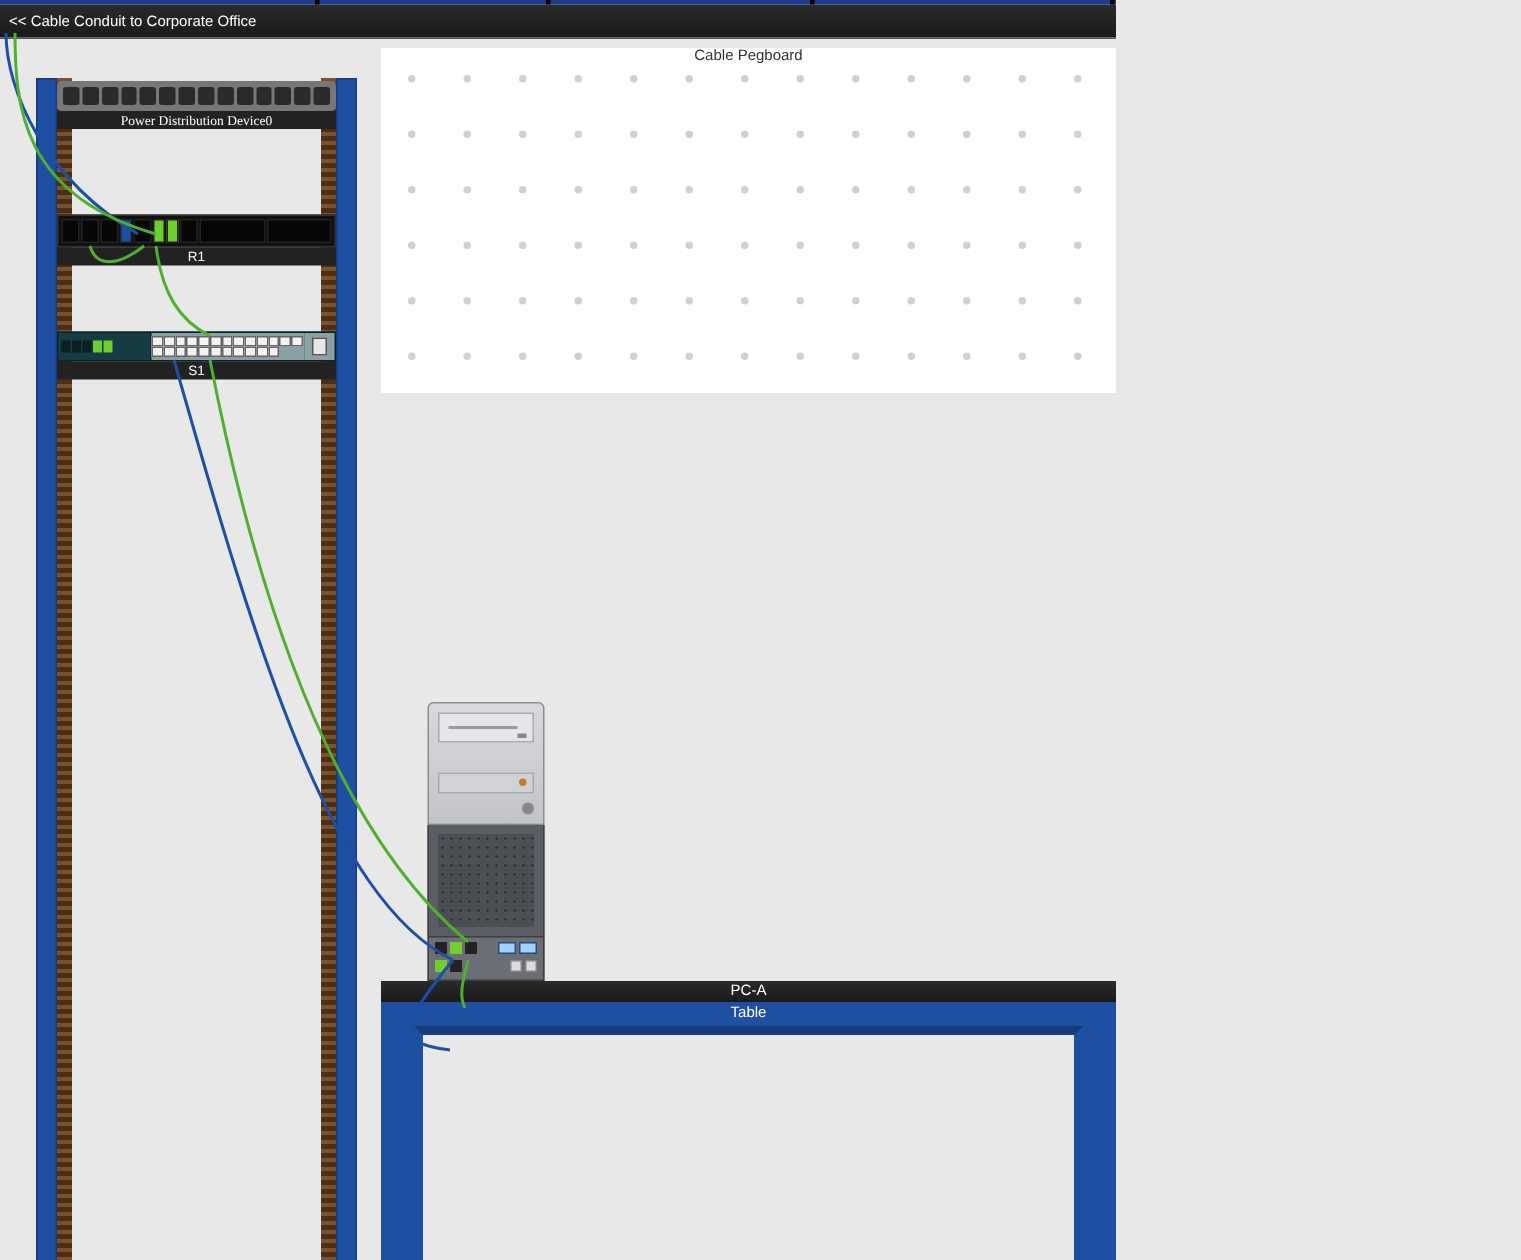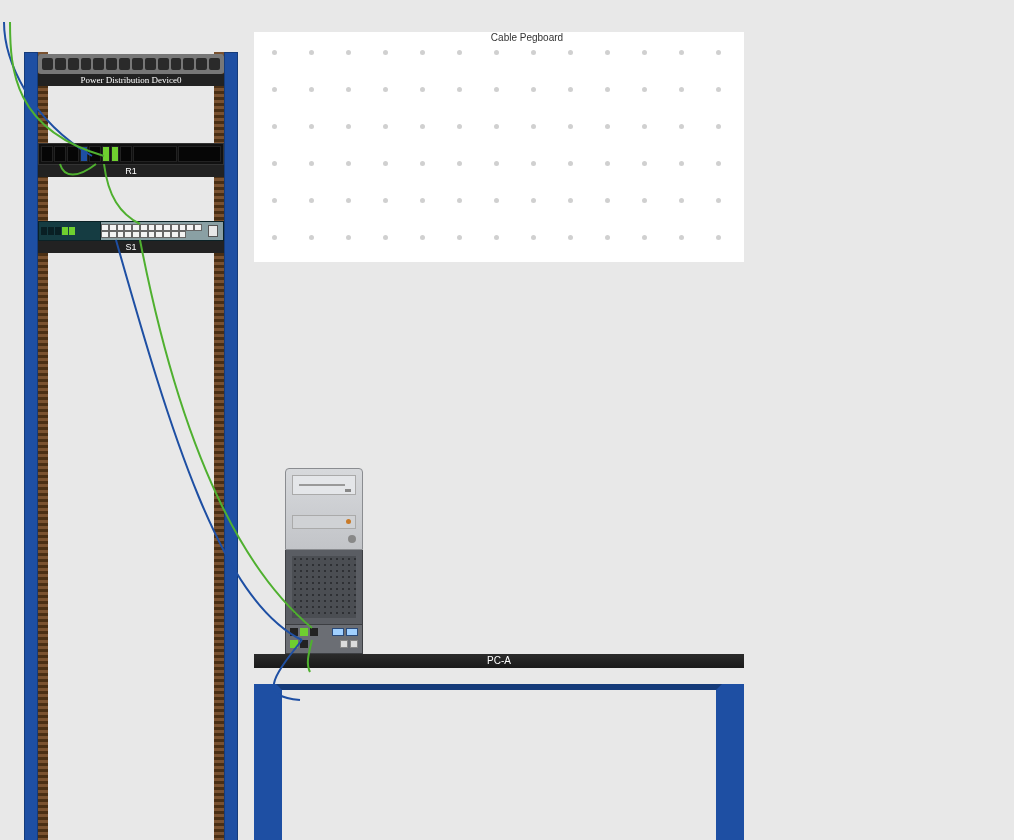--- a/index.html
+++ b/index.html
@@ -33,21 +33,21 @@
   .s1 .mgmt{width:62px;height:100%;background:#153c42;border-right:1px solid #0b2226;display:flex;align-items:center;gap:1px;padding:0 2px;box-sizing:border-box;}
   .s1 .mgmt .mp{width:6px;height:8px;background:#091f24;}
   .s1 .mgmt .mg{width:6px;height:8px;background:#6fcf2f;}
   .s1 .ports{flex:1;height:100%;background:#8aa0a4;display:flex;flex-wrap:wrap;align-content:center;}
   .s1 .sp{width:7.6%;height:7px;background:#f3f3f3;border:1px solid #666;box-sizing:border-box;margin:0;}
   .s1 .uplink{width:20px;height:100%;background:#8aa0a4;display:flex;align-items:center;justify-content:center;}
   .s1 .uplink .u{width:8px;height:10px;background:#e8e8e8;border:1px solid #555;}
   .s1-label{top:207px;}
   
   .pegboard{position:absolute;left:254px;top:32px;width:490px;height:230px;background:#fff;}
-  .pegboard .pbtitle{position:absolute;left:0;top:0;width:100%;text-align:center;font-size:10px;color:#333;padding-left:28px;}
+  .pegboard .pbtitle{position:absolute;left:0;top:0;width:100%;text-align:center;font-size:10px;color:#333;}
   .peg{position:absolute;width:5px;height:5px;border-radius:50%;background:#d0d0d0;}
   
   .pc{position:absolute;left:285px;top:468px;width:78px;height:186px;}
   .pc-case-top{position:absolute;left:0;top:0;width:78px;height:82px;background:linear-gradient(#d7d9dc,#c2c4c8);border:1px solid #8a8c90;border-radius:4px 4px 0 0;box-sizing:border-box;}
   .pc-case-top .drive{position:absolute;left:6px;top:6px;right:6px;height:18px;background:#e4e6e9;border:1px solid #aaa;}
   .pc-case-top .drive .slot-line{position:absolute;left:6px;right:10px;top:8px;height:2px;background:#999;}
   .pc-case-top .drive .eject{position:absolute;right:4px;bottom:2px;width:6px;height:3px;background:#888;}
   .pc-case-top .fdd{position:absolute;left:6px;top:46px;right:6px;height:12px;background:#d0d2d5;border:1px solid #aaa;}
   .pc-case-top .fdd .dot{position:absolute;right:4px;top:3px;width:5px;height:5px;border-radius:50%;background:#c97a28;}
   .pc-case-top .btn{position:absolute;right:6px;top:66px;width:8px;height:8px;border-radius:50%;background:#888;}
@@ -67,20 +67,27 @@
   .table-leg{position:absolute;width:22px;background:#1e4fa3;top:684px;height:156px;}
   .table-leg.l{left:254px;} .table-leg.r{left:722px;}
   
   svg.cables{position:absolute;left:0;top:0;width:1014px;height:840px;pointer-events:none;}
 </style>
 </head>
 <body>
 
 <div class="root">
 
+  <div class="topbar">
+    <span class="link">&lt;&lt; Cable Conduit to Corporate Office</span>
+    <div class="notch" style="left:210px;"></div>
+    <div class="notch" style="left:364px;"></div>
+    <div class="notch" style="left:540px;"></div>
+    <div class="notch" style="left:740px;"></div>
+  </div>
 
   <div class="rack">
     <div class="rack-side l"></div>
     <div class="rack-side r"></div>
     <div class="rack-rail l"></div>
     <div class="rack-rail r"></div>
 
     <div class="pdu">
       <div class="outlet"></div>
       <div class="outlet"></div>
@@ -263,20 +270,21 @@
         <div class="io-g"></div>
         <div class="io-p"></div>
         <div style="flex:1"></div>
         <div class="io-u"></div>
         <div class="io-u"></div>
       </div>
     </div>
   </div>
   <div class="pc-label-bar">PC-A</div>
 
+  <div class="table-top">Table</div>
   <div class="table-leg l"></div>
   <div class="table-leg r"></div>
   <div class="table-inner-border"></div>
 
   <svg class="cables">
 
     <path d="M4,22 C4,60 30,120 92,156" stroke="#1e4fa3" stroke-width="2" fill="none"></path>
 
     <path d="M10,22 C10,70 14,130 104,156" stroke="#4fb02f" stroke-width="2" fill="none"></path>
 

